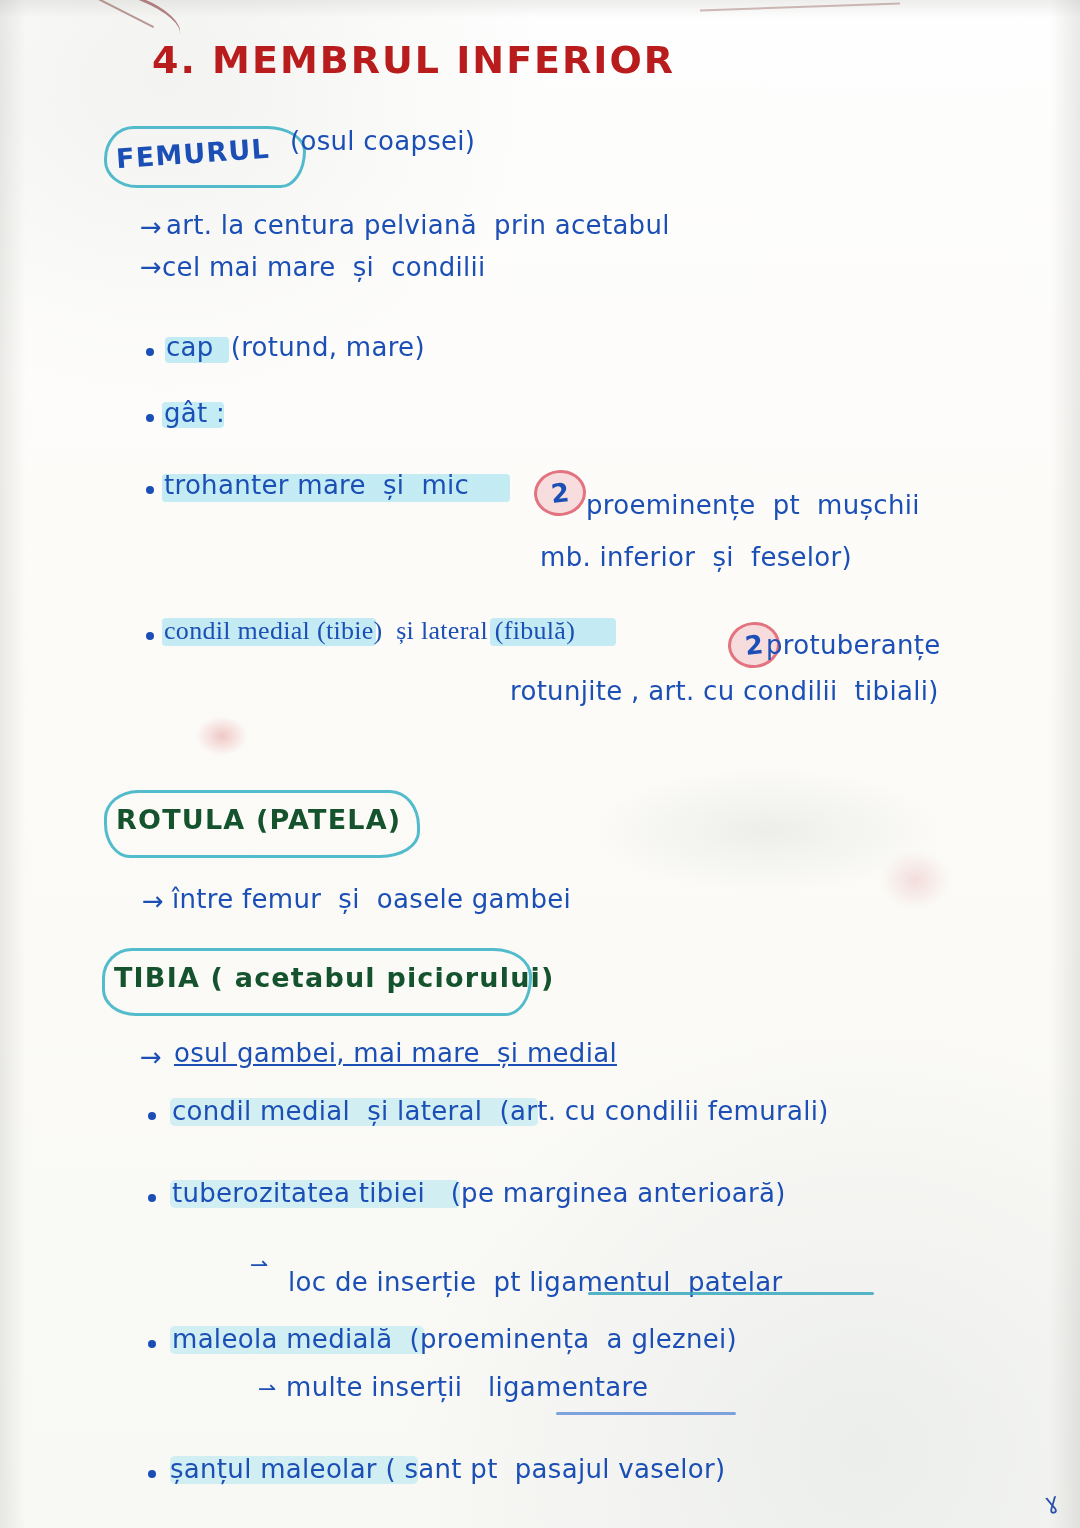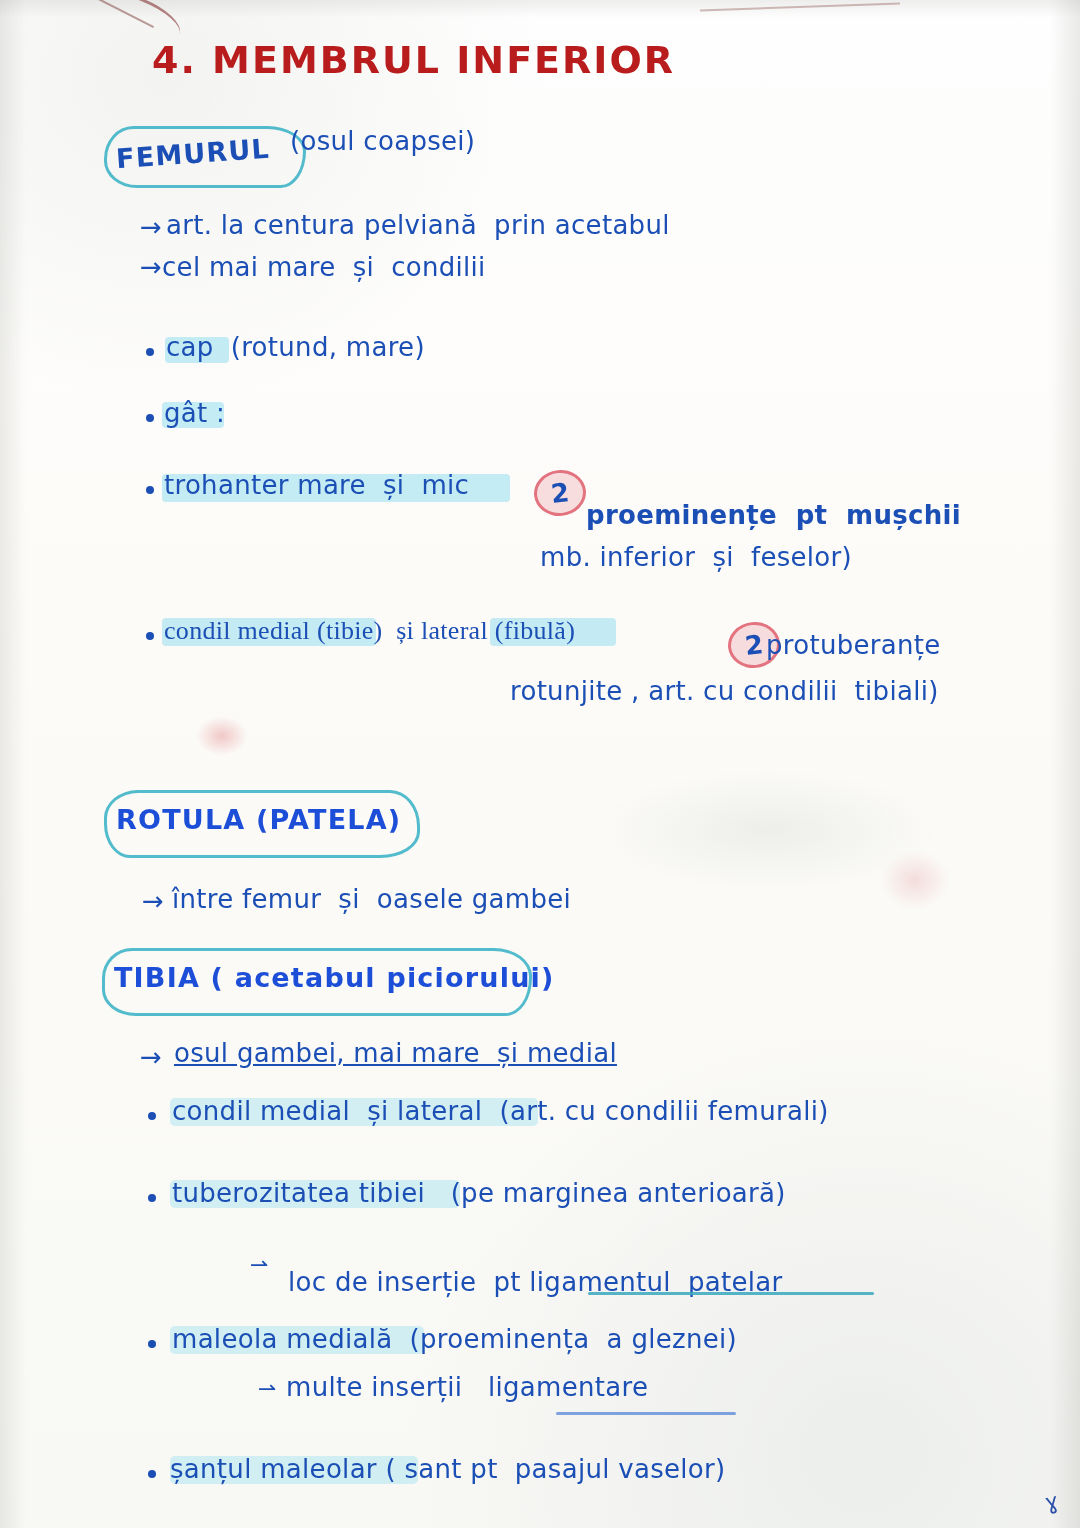--- a/index.html
+++ b/index.html
@@ -91,21 +91,21 @@
 
   
   .hw {
     position: absolute;
     color: #1b4fb5;
     font-family: "DejaVu Sans", sans-serif;
     font-weight: 500;
     white-space: pre;
     letter-spacing: .3px;
   }
-  .ink-teal { color: #1d4ed8; }
+  .ink-teal { color: #14532d; }
 
   .title {
     font-size: 38px;
     font-weight: 700;
     letter-spacing: 2px;
     color: #b91c1c;
   }
   .heading {
     font-size: 27px;
     font-weight: 600;
@@ -223,21 +223,21 @@
 
 <div class="hl" style="left:162px; top:402px; width:62px; height:26px;"></div>
 <div class="bullet" style="left:146px; top:414px;"></div>
 <div class="hw body" style="left:164px; top:398px;">gât :</div>
 
 <div class="hl" style="left:162px; top:474px; width:348px; height:28px;"></div>
 <div class="bullet" style="left:146px; top:486px;"></div>
 <div class="hw body" style="left:164px; top:470px;">trohanter mare  și  mic</div>
 
 <div class="circled" style="left:534px; top:470px;">2</div>
-<div class="hw body" style="left:586px; top:500px;font-weight:bold;">proeminențe  pt  mușchii</div>
+<div class="hw body" style="left:586px; top:490px;">proeminențe  pt  mușchii</div>
 <div class="hw body" style="left:540px; top:542px;">mb. inferior  și  feselor)</div>
 
 <div class="hl" style="left:162px; top:618px; width:214px; height:28px;"></div>
 <div class="hl" style="left:490px; top:618px; width:126px; height:28px;"></div>
 <div class="bullet" style="left:146px; top:632px;"></div>
 <div class="hw body" style="left:164px; top:616px;font-family:Liberation Serif, serif;">condil medial (tibie)  și lateral (fibulă)</div>
 
 <div class="circled" style="left:728px; top:622px;">2</div>
 <div class="hw body" style="left:766px; top:630px;">protuberanțe</div>
 <div class="hw body" style="left:510px; top:676px;">rotunjite , art. cu condilii  tibiali)</div>

